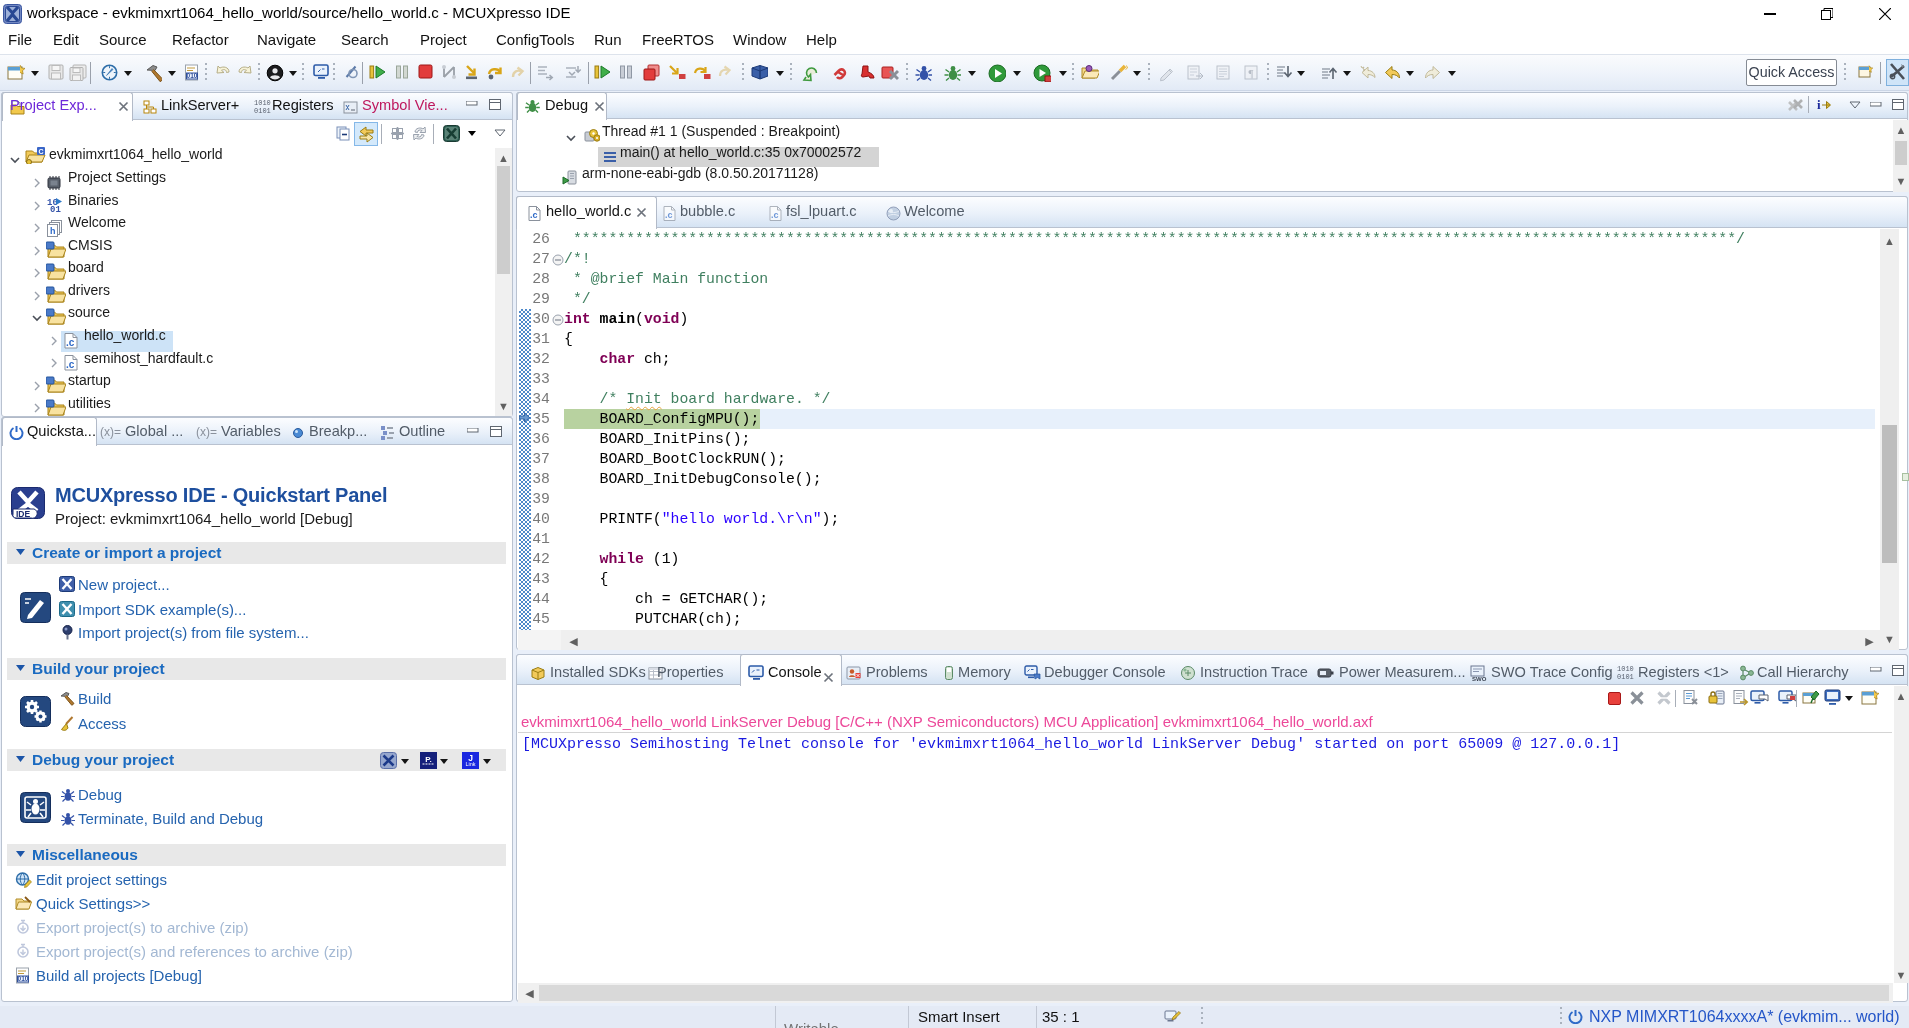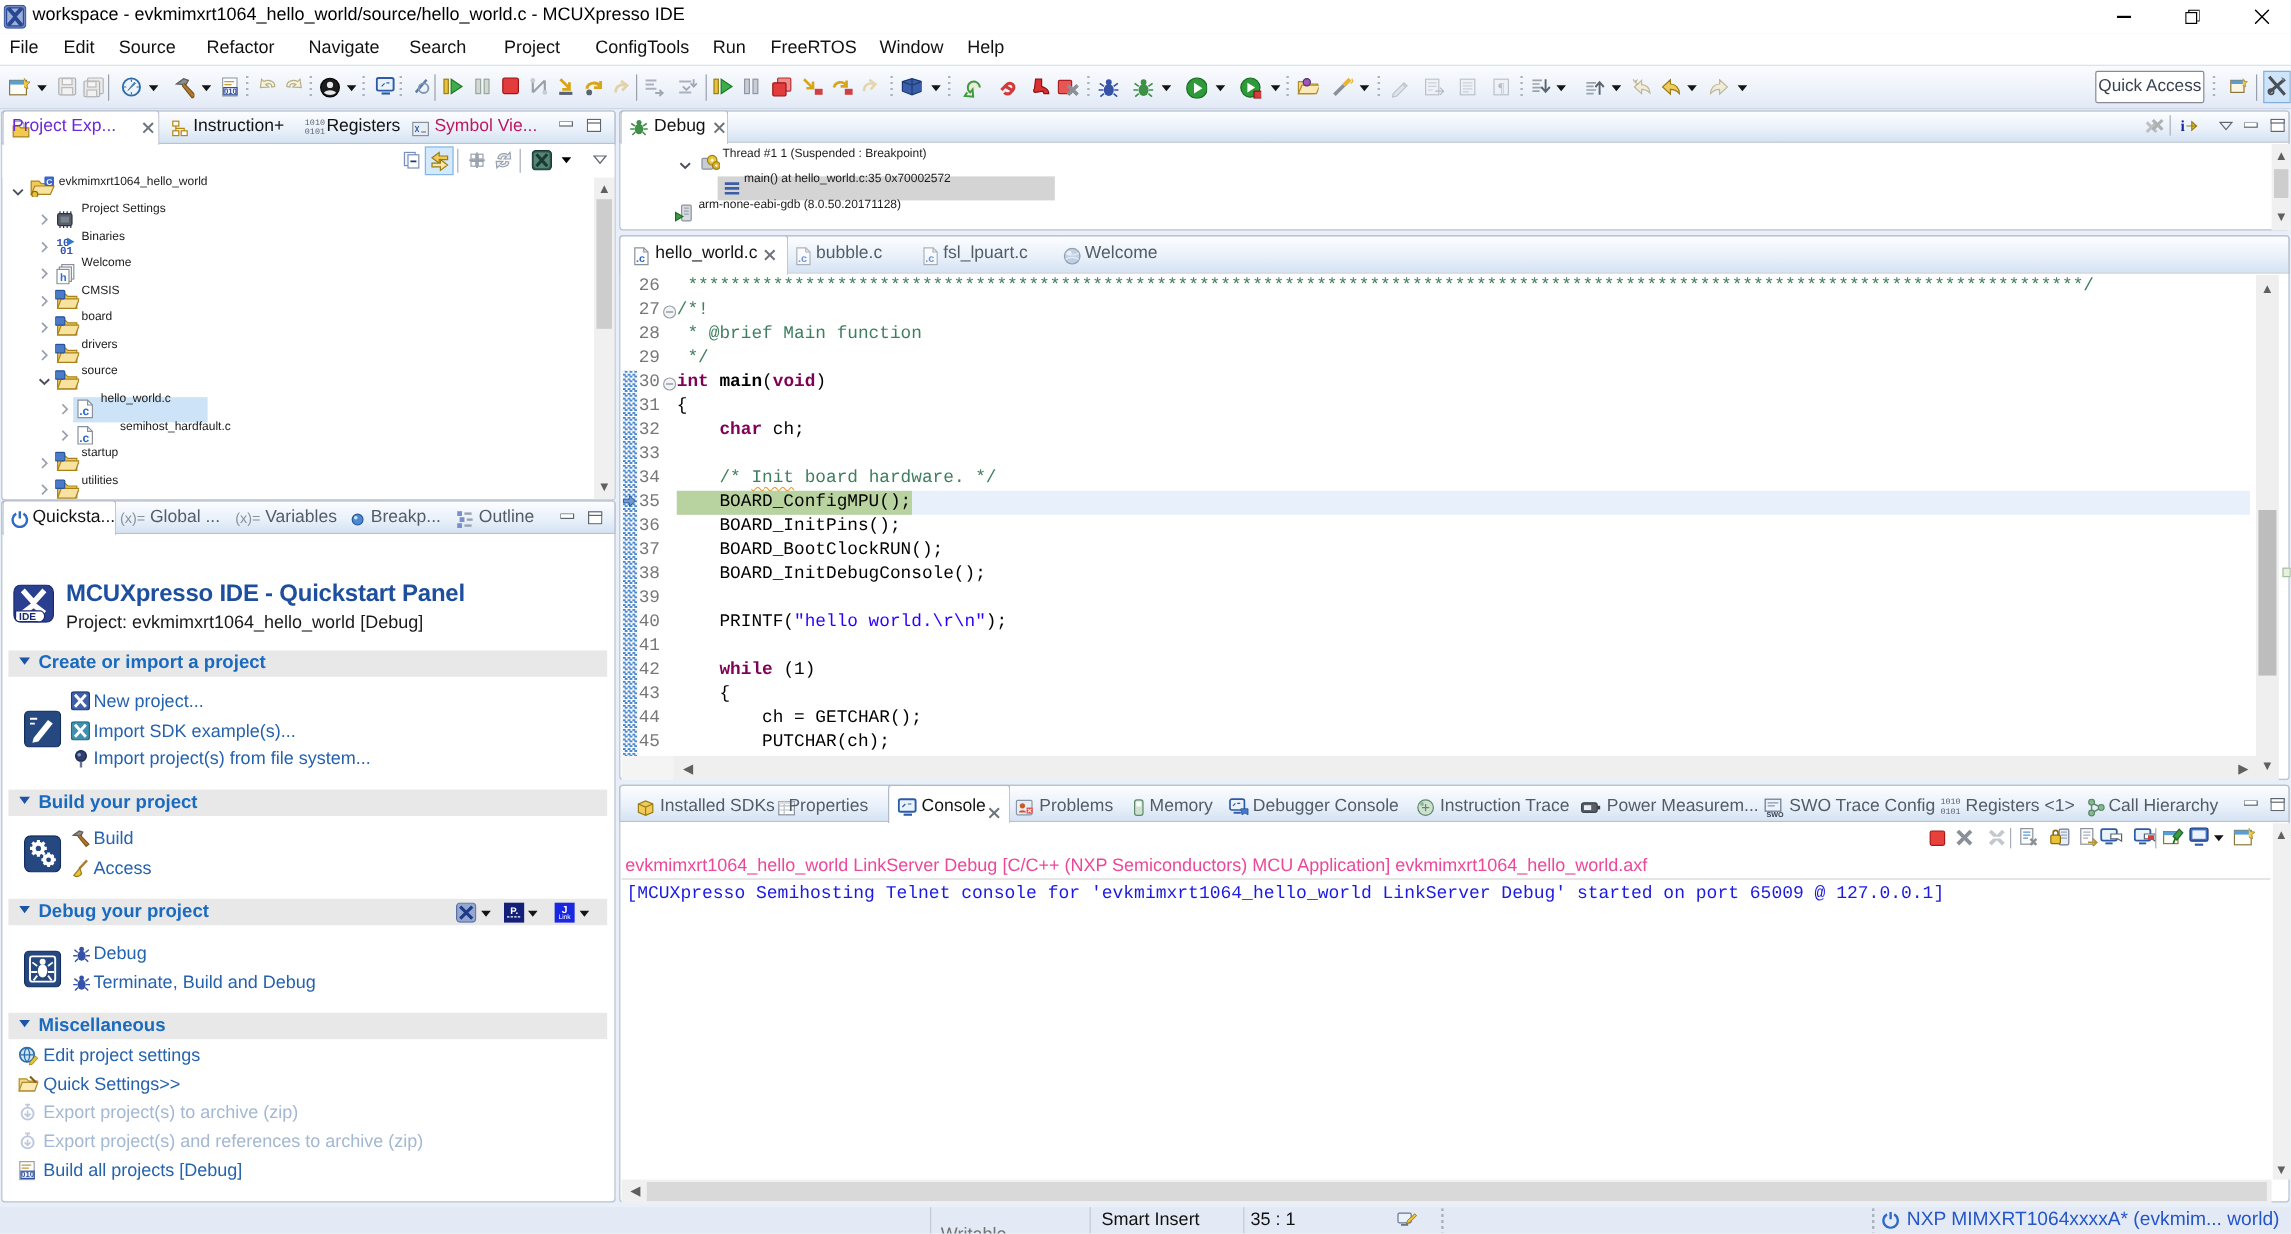--- a/index.html
+++ b/index.html
@@ -21,21 +21,21 @@
 .atab{position:absolute;background:#fff;border:1px solid #b2bac8;border-bottom:none;border-radius:3px 3px 0 0}
 .tabtxt{position:absolute;white-space:nowrap;font-size:14.6px}
 .gray{color:#525c68}
 .panel{position:absolute;background:#fff;border:1px solid #b9c2d0}
 .x{color:#8a8f98;font-size:13px}
 
 .sbtrack{position:absolute;background:#f0f0f0}
 .sbthumb{position:absolute;background:#cdcdcd}
 .sbarr{position:absolute;color:#606060;font-size:11px;line-height:16px;text-align:center;width:17px}
 
-.trow{position:absolute;height:22px;white-space:nowrap;font-size:10px}
+.trow{position:absolute;height:22px;white-space:nowrap;font-size:14px}
 .chev{position:absolute;width:10px;height:10px}
 
 .qhdr{position:absolute;left:5px;width:499px;height:22px;background:#e8e8e8;color:#1a6ac0;font-weight:bold;line-height:22px;font-size:15.5px}
 .qlink{position:absolute;color:#2563ae;white-space:nowrap}
 .qgray{color:#a3b8d3}
 .c{color:#3F7F5F}.k{color:#7F0055;font-weight:bold}.s{color:#2A00FF}
 .sq{text-decoration:underline wavy #e8a33d 1px;text-underline-offset:3px}
 #code b{font-weight:bold}
 </style>
 </head>
@@ -327,21 +327,21 @@
     <span class="tabtxt" style="left:8px;top:4px;color:#6d28d9">Project Exp...</span>
     <span class="tabtxt x" style="left:116px;top:5px"><svg width="11" height="11" style="margin-top:3px">
           <path d="M1.5 1.5 L9.5 9.5 M9.5 1.5 L1.5 9.5" stroke="#6d737c" stroke-width="1.7"></path>
         </svg></span>
     <svg class="ab" style="left:140px;top:6px" width="16" height="16">
         <rect x="2" y="2" width="5" height="4" fill="#fff" stroke="#b8860b"></rect>
         <rect x="9" y="10" width="5" height="4" fill="#fff" stroke="#b8860b"></rect>
         <rect x="2" y="10" width="5" height="4" fill="#fff" stroke="#b8860b"></rect>
         <path d="M4.5 6 v2 h7 v2 M4.5 8 v2" stroke="#b8860b" fill="none"></path>
       </svg>
-    <span class="tabtxt" style="left:159px;top:4px;color:#121212">Instruction+</span>
+    <span class="tabtxt" style="left:159px;top:4px;color:#121212">LinkServer+</span>
     <span class="ab" style="left:252px;top:6px;width:18px;height:16px;font-size:7px;line-height:8px;color:#5a6270;font-family:'Liberation Mono'">1010<br>0101</span>
     <span class="tabtxt" style="left:270px;top:4px;color:#121212">Registers</span>
     <svg class="ab" style="left:341px;top:6px" width="16" height="16">
         <rect x="1" y="3" width="13" height="11" fill="#e8eef6" stroke="#8a919c"></rect>
         <path d="M3 6 l3 5 m0-5 l-3 5" stroke="#3a66a8"></path>
         <path d="M8 11 h4" stroke="#5a6270"></path>
       </svg>
     <span class="tabtxt" style="left:360px;top:4px;color:#be185d">Symbol Vie...</span>
     <svg class="ab" style="left:464px;top:8px" width="12" height="5">
         <rect x="0" y="0" width="11" height="4" fill="#fff" stroke="#5f6670"></rect>
@@ -472,21 +472,21 @@
       </svg>
     <span class="trow" style="left:82px;top:234px">hello_world.c</span>
     <svg class="chev" style="left:48px;top:265px" width="8" height="10">
         <path d="M2 1 L6 5 L2 9" stroke="#9aa0ab" stroke-width="1.4" fill="none"></path>
       </svg>
     <svg class="ab" style="left:61px;top:261px" width="16" height="18">
         <path d="M2 16 V1.5 h8 l4 4 V16 z" fill="#fff" stroke="#8a919c"></path>
         <path d="M10 1.5 v4 h4" fill="none" stroke="#8a919c"></path>
         <text x="3" y="14" font-size="10" font-weight="bold" fill="#2f6ac8" font-family="Liberation Sans">.c</text>
       </svg>
-    <span class="trow" style="left:98px;top:257px">semihost_hardfault.c</span>
+    <span class="trow" style="left:82px;top:257px">semihost_hardfault.c</span>
     <svg class="chev" style="left:31px;top:288px" width="8" height="10">
         <path d="M2 1 L6 5 L2 9" stroke="#9aa0ab" stroke-width="1.4" fill="none"></path>
       </svg>
     <svg class="ab" style="left:44px;top:283px" width="20" height="18">
         <path d="M2 16 V4 h6.5 l2 2 H18 V16 z" fill="#f2ca5a" stroke="#a98319"></path>
         <path d="M2 16 L5 8 h15 l-3 8 z" fill="#f8e2a0" stroke="#a98319"></path>
         <rect x="0" y="1" width="8" height="7" rx="1" fill="#4a7ac8" stroke="#24549c"></rect>
       </svg>
     <span class="trow" style="left:66px;top:279px">startup</span>
     <svg class="chev" style="left:31px;top:310px" width="8" height="10">

